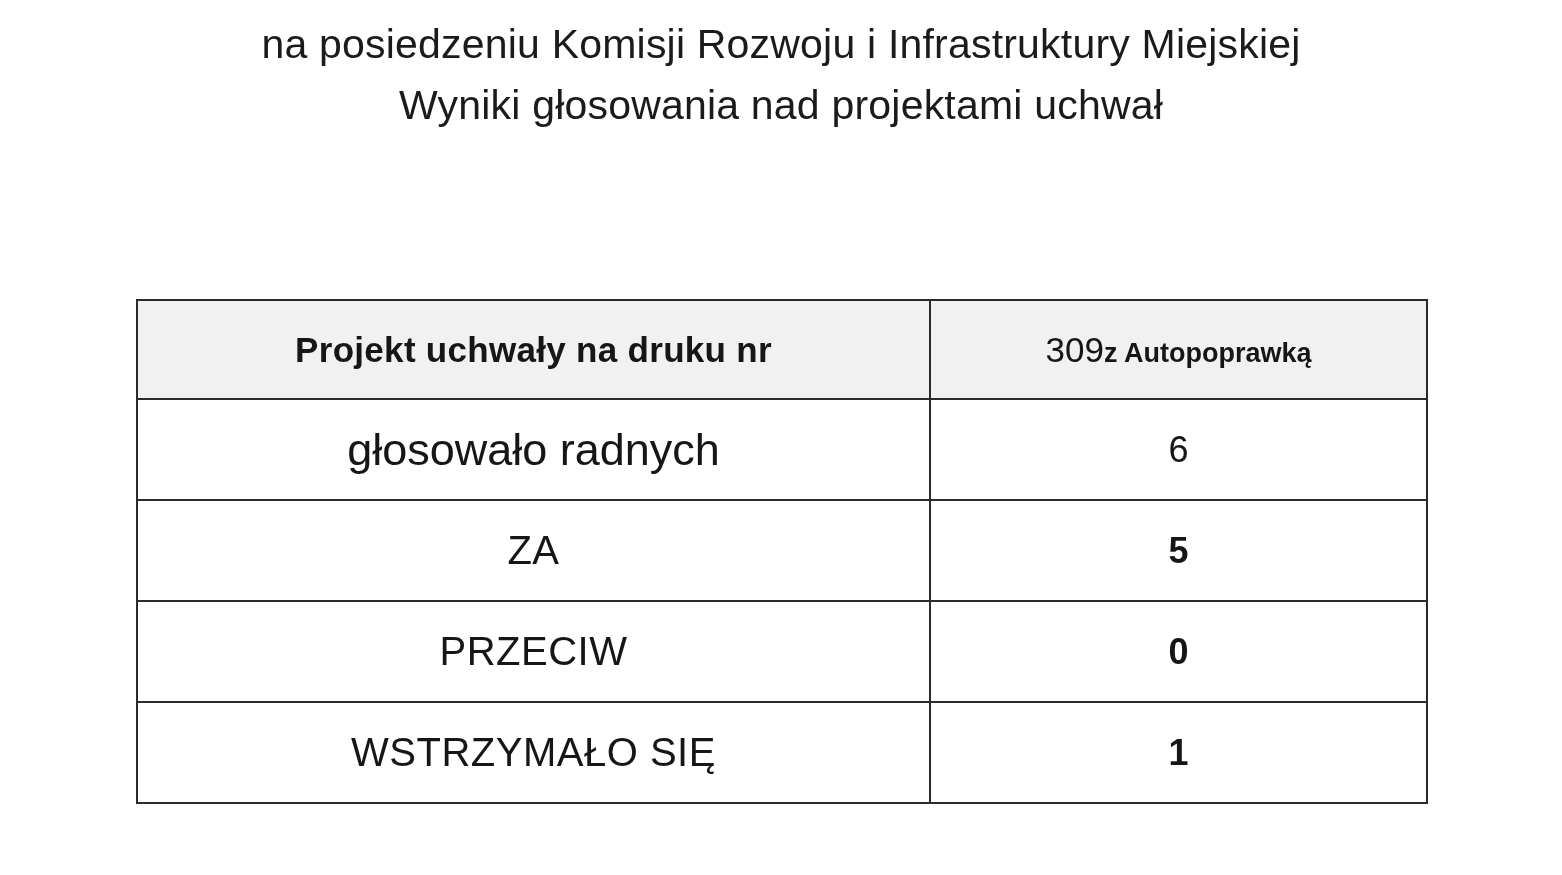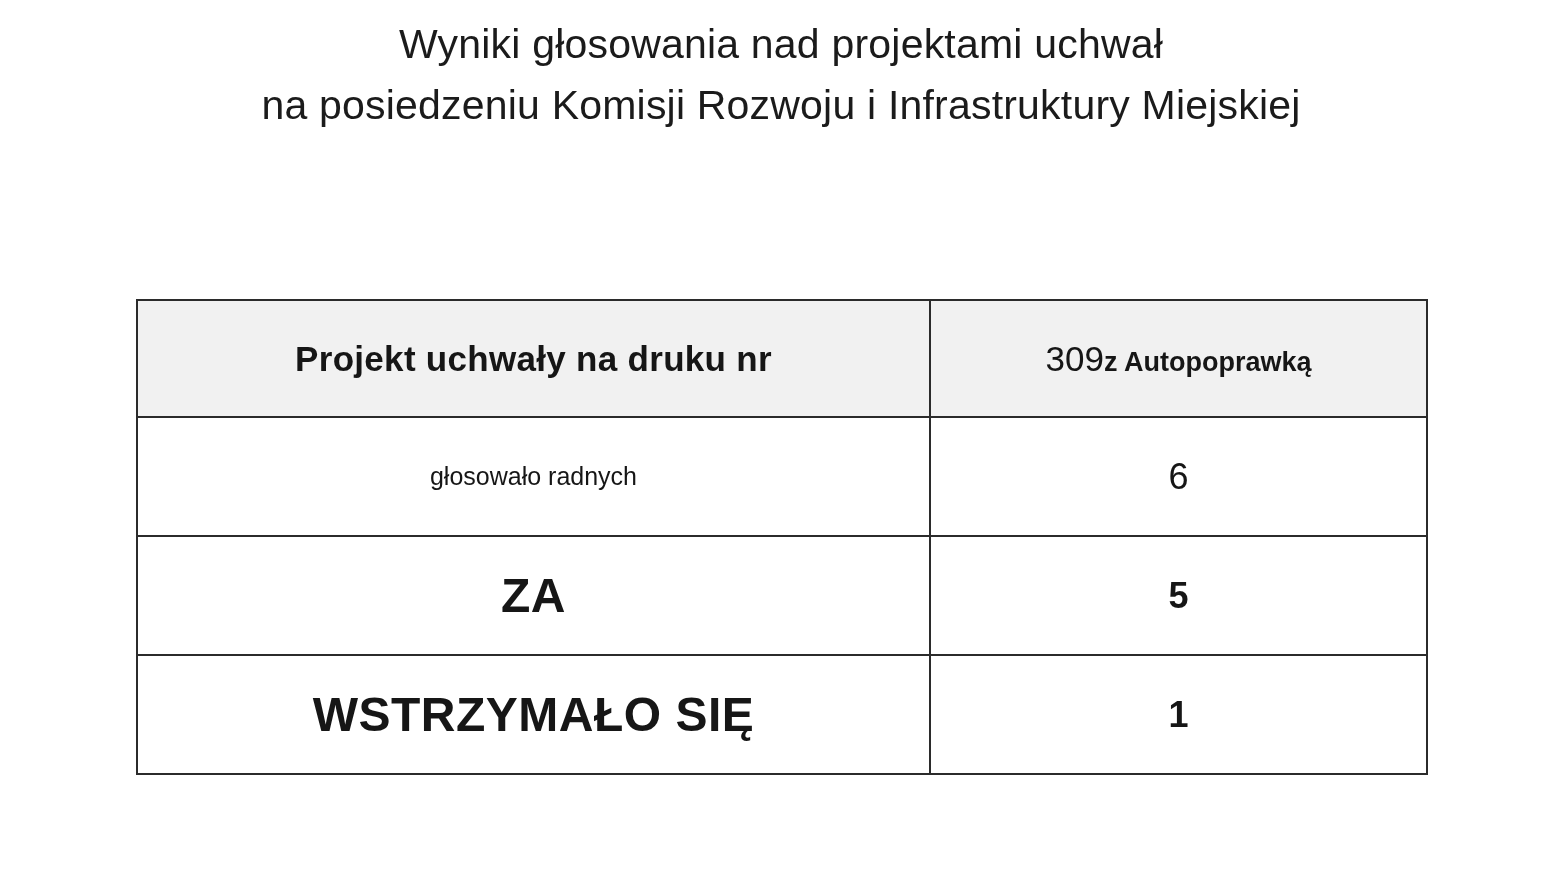--- a/index.html
+++ b/index.html
@@ -45,21 +45,21 @@
   }
   table.vote-table {
     border-collapse: collapse;
     width: 1290px;
     table-layout: fixed;
   }
   table.vote-table td {
     border: 2px solid #2b2b2b;
     text-align: center;
     vertical-align: middle;
-    padding: 9px;
+    padding: 0;
   }
   .col-label { width: 793px; }
   .col-value { width: 497px; }
 
   tr.header-row td {
     background: #f1f1f1;
     height: 97px;
   }
   .hdr-label {
     font-size: 35px;
@@ -71,46 +71,46 @@
     font-weight: 400;
   }
   .hdr-value-sub {
     font-size: 27px;
     font-weight: 700;
   }
 
   tr.data-row td { height: 99px; }
 
   .cell-regular {
-    font-size: 25px;
+    font-size: 45px;
     font-weight: 400;
     text-align: center;
   }
   .cell-bold {
-    font-size: 48px;
-    font-weight: 700;
+    font-size: 40px;
+    font-weight: 400;
     letter-spacing: 0.5px;
   }
   .val-regular {
     font-size: 36px;
     font-weight: 400;
   }
   .val-bold {
     font-size: 36px;
     font-weight: 700;
   }
 </style>
 </head>
 <body>
 
 <div class="page">
 
   <div class="title-block">
+    <div class="title-line">na posiedzeniu Komisji Rozwoju i Infrastruktury Miejskiej</div>
     <div class="title-line">Wyniki głosowania nad projektami uchwał</div>
-    <div class="title-line">na posiedzeniu Komisji Rozwoju i Infrastruktury Miejskiej</div>
   </div>
 
   <div class="table-wrap">
     <table class="vote-table">
       <colgroup>
         <col class="col-label">
         <col class="col-value">
       </colgroup>
       <tbody>
         <tr class="header-row">
@@ -133,20 +133,28 @@
 
         <tr class="data-row">
           <td>
             <span class="cell-bold">ZA</span>
           </td>
           <td>
             <span class="val-bold">5</span>
           </td>
         </tr>
 
+        <tr class="data-row">
+          <td>
+            <span class="cell-bold">PRZECIW</span>
+          </td>
+          <td>
+            <span class="val-bold">0</span>
+          </td>
+        </tr>
 
         <tr class="data-row">
           <td>
             <span class="cell-bold">WSTRZYMAŁO SIĘ</span>
           </td>
           <td>
             <span class="val-bold">1</span>
           </td>
         </tr>
       </tbody>

